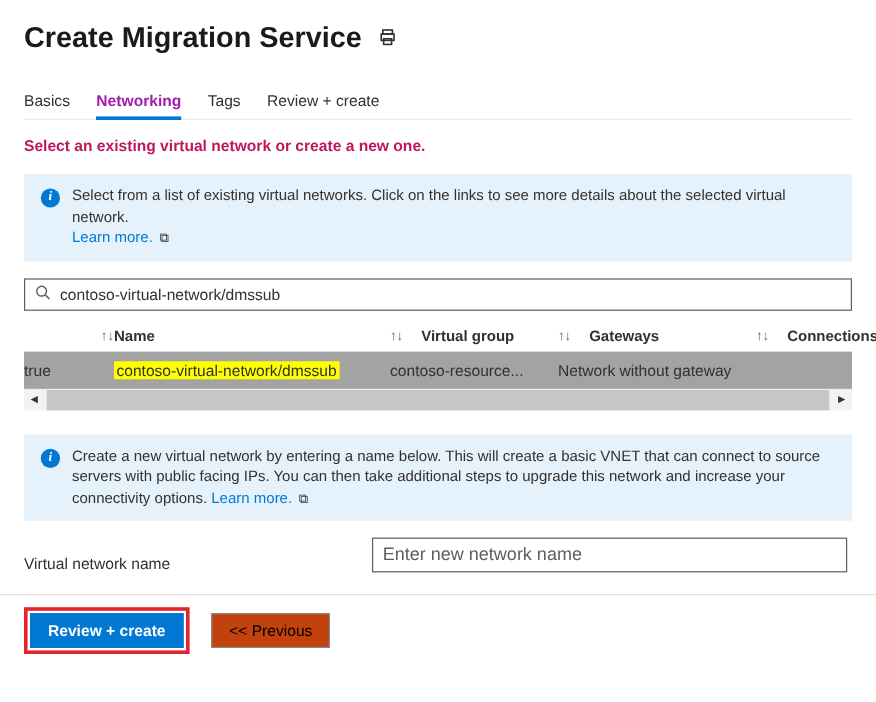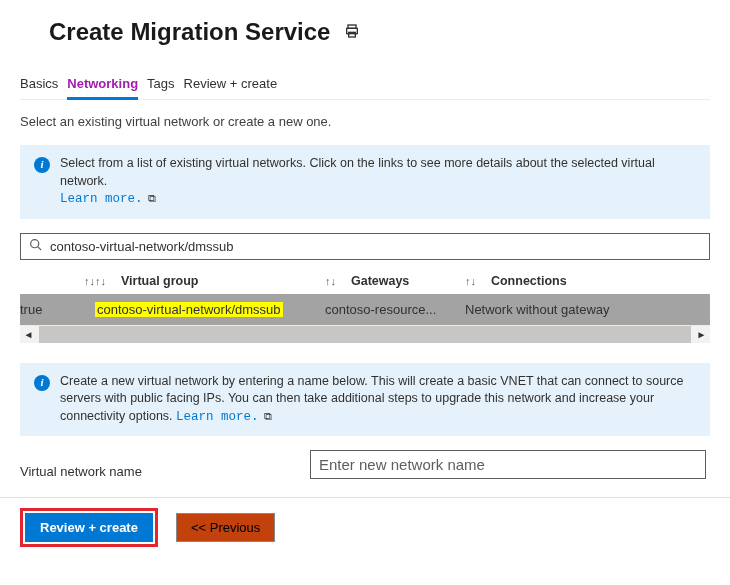--- a/index.html
+++ b/index.html
@@ -5,27 +5,27 @@
   * { box-sizing: border-box; }
   body {
     margin: 0;
     font-family: "Segoe UI", Arial, sans-serif;
     font-size: 13px;
     color: #323130;
     background: #fff;
     width: 730px;
   }
   .page { padding: 18px 20px 0 20px; }
-  .title-row { display: flex; align-items: center; gap: 14px; margin-bottom: 24px; margin-left: 29px; }
+  .title-row { display: flex; align-items: center; gap: 14px; margin-bottom: 24px; }
   .title { font-size: 24px; font-weight: 600; color: #1b1a19; }
   .print-icon svg { width: 16px; height: 16px; stroke: #323130; fill: none; }
-  .tabs { display: flex; gap: 9px; border-bottom: 1px solid #edebe9; margin-bottom: 14px; }
+  .tabs { display: flex; gap: 22px; border-bottom: 1px solid #edebe9; margin-bottom: 14px; }
   .tab { padding: 6px 0; cursor: pointer; color: #323130; }
   .tab.active { color: #a21caf; border-bottom: 3px solid #0078d4; font-weight: 600; margin-bottom: -1px; }
-  .desc { margin: 10px 0 16px 0; color: #404040; }
+  .desc { margin: 10px 0 16px 0; color: #be185d; font-weight: bold; }
   .infobox {
     background: #e6f2fb;
     display: flex;
     align-items: flex-start;
     gap: 10px;
     padding: 10px 14px;
     margin-bottom: 14px;
     font-size: 12.5px;
     line-height: 1.4;
   }
@@ -35,21 +35,21 @@
     border-radius: 50%;
     background: #0078d4;
     color: #fff;
     font-family: Georgia, serif;
     font-style: italic;
     font-weight: bold;
     font-size: 11px;
     display: flex; align-items: center; justify-content: center;
     margin-top: 2px;
   }
-  .learn-link { color: #0078d4; cursor: pointer; font-family: Liberation Mono, monospace; }
+  .learn-link { color: #0078d4; cursor: pointer; }
   .ext-icon { font-size: 11px; margin-left: 2px; }
   .search-wrap {
     display: flex; align-items: center;
     border: 1px solid #605e5c;
     padding: 4px 8px;
     margin: 2px 0 8px 0;
   }
   .search-icon svg { width: 13px; height: 13px; stroke: #605e5c; fill: none; margin-right: 6px; }
   .search-input {
     border: none; outline: none; flex: 1; font-size: 13px;
@@ -144,20 +144,23 @@
         </svg>
     </span>
     <input class="search-input" value="contoso-virtual-network/dmssub" style="">
   </div>
 
   <div class="table">
     <div class="thead">
       <div class="th right-align">
           <span class="sort-icon">↑↓</span>
         </div>
+      <div class="th">
+          <span>Name</span>
+        </div>
       <div class="th"><span class="sort-icon">↑↓</span>&nbsp;&nbsp;<span>Virtual group</span></div>
       <div class="th"><span class="sort-icon">↑↓</span>&nbsp;&nbsp;<span>Gateways</span></div>
       <div class="th"><span class="sort-icon">↑↓</span>&nbsp;&nbsp;<span>Connections</span></div>
     </div>
     <div class="trow">
       <div class="td">true</div>
       <div class="td"><span class="highlight">contoso-virtual-network/dmssub</span></div>
       <div class="td">contoso-resource...</div>
       <div class="td">Network without gateway</div>
       <div class="td"></div>

